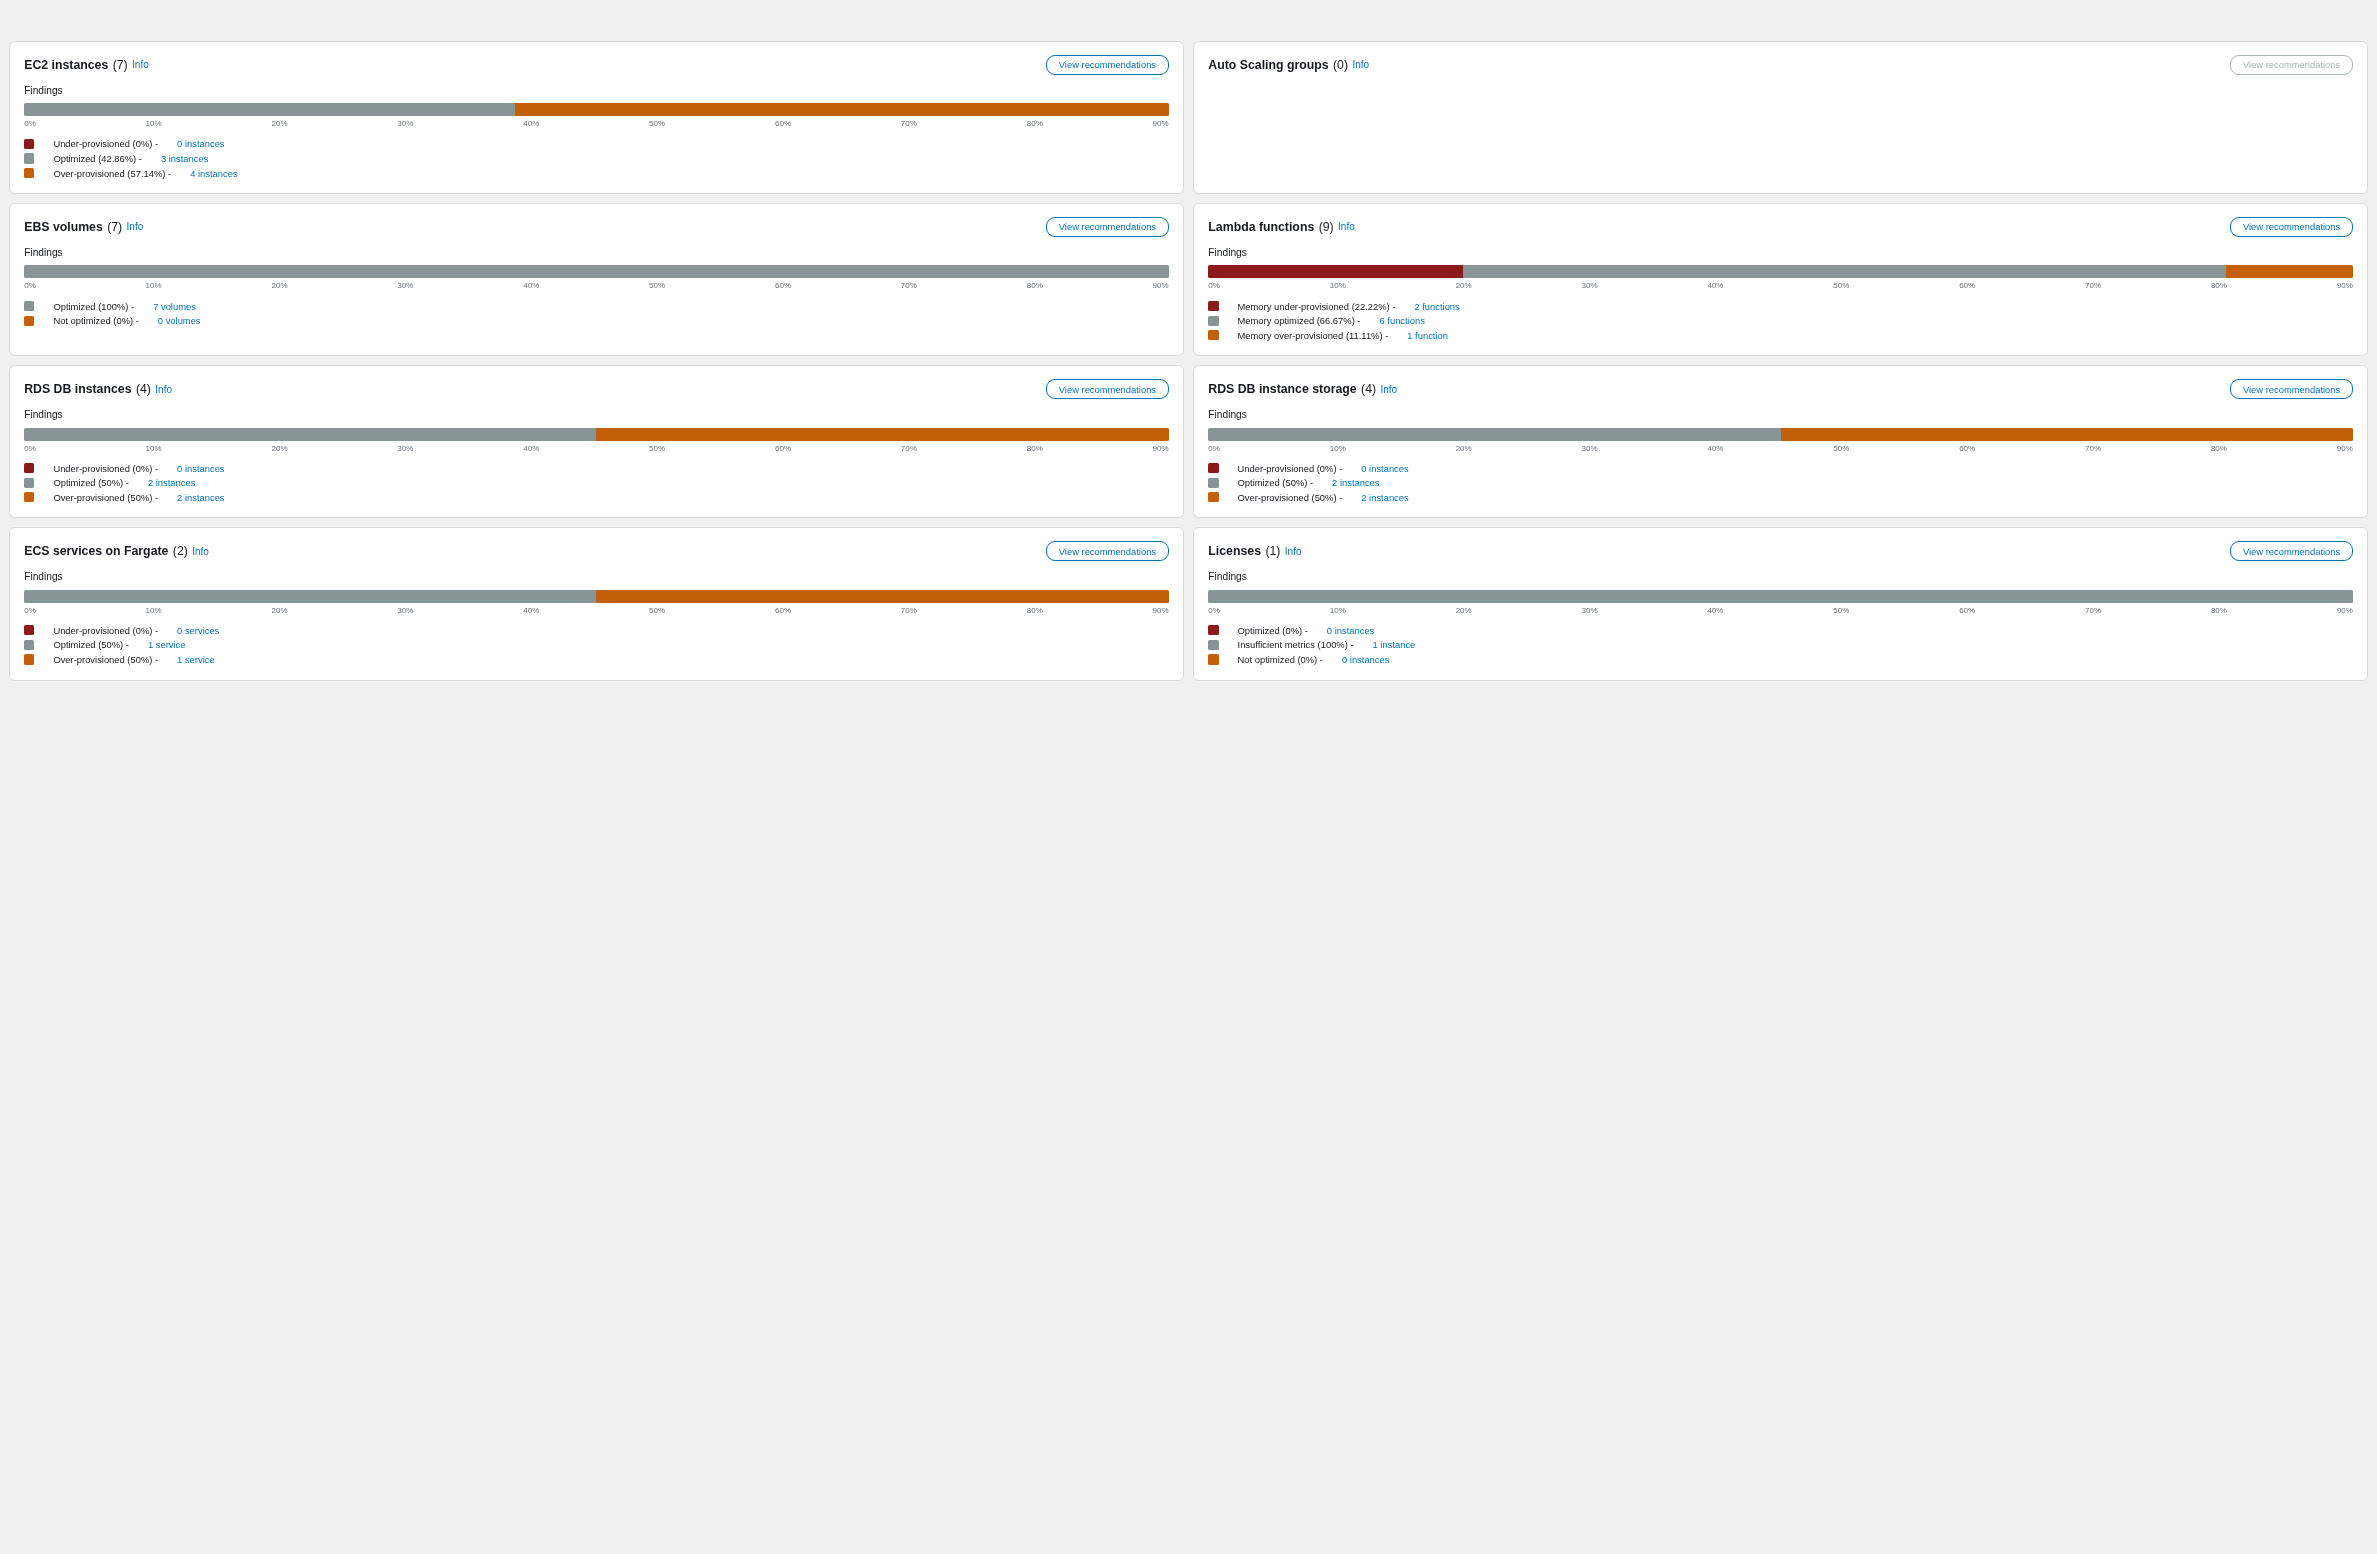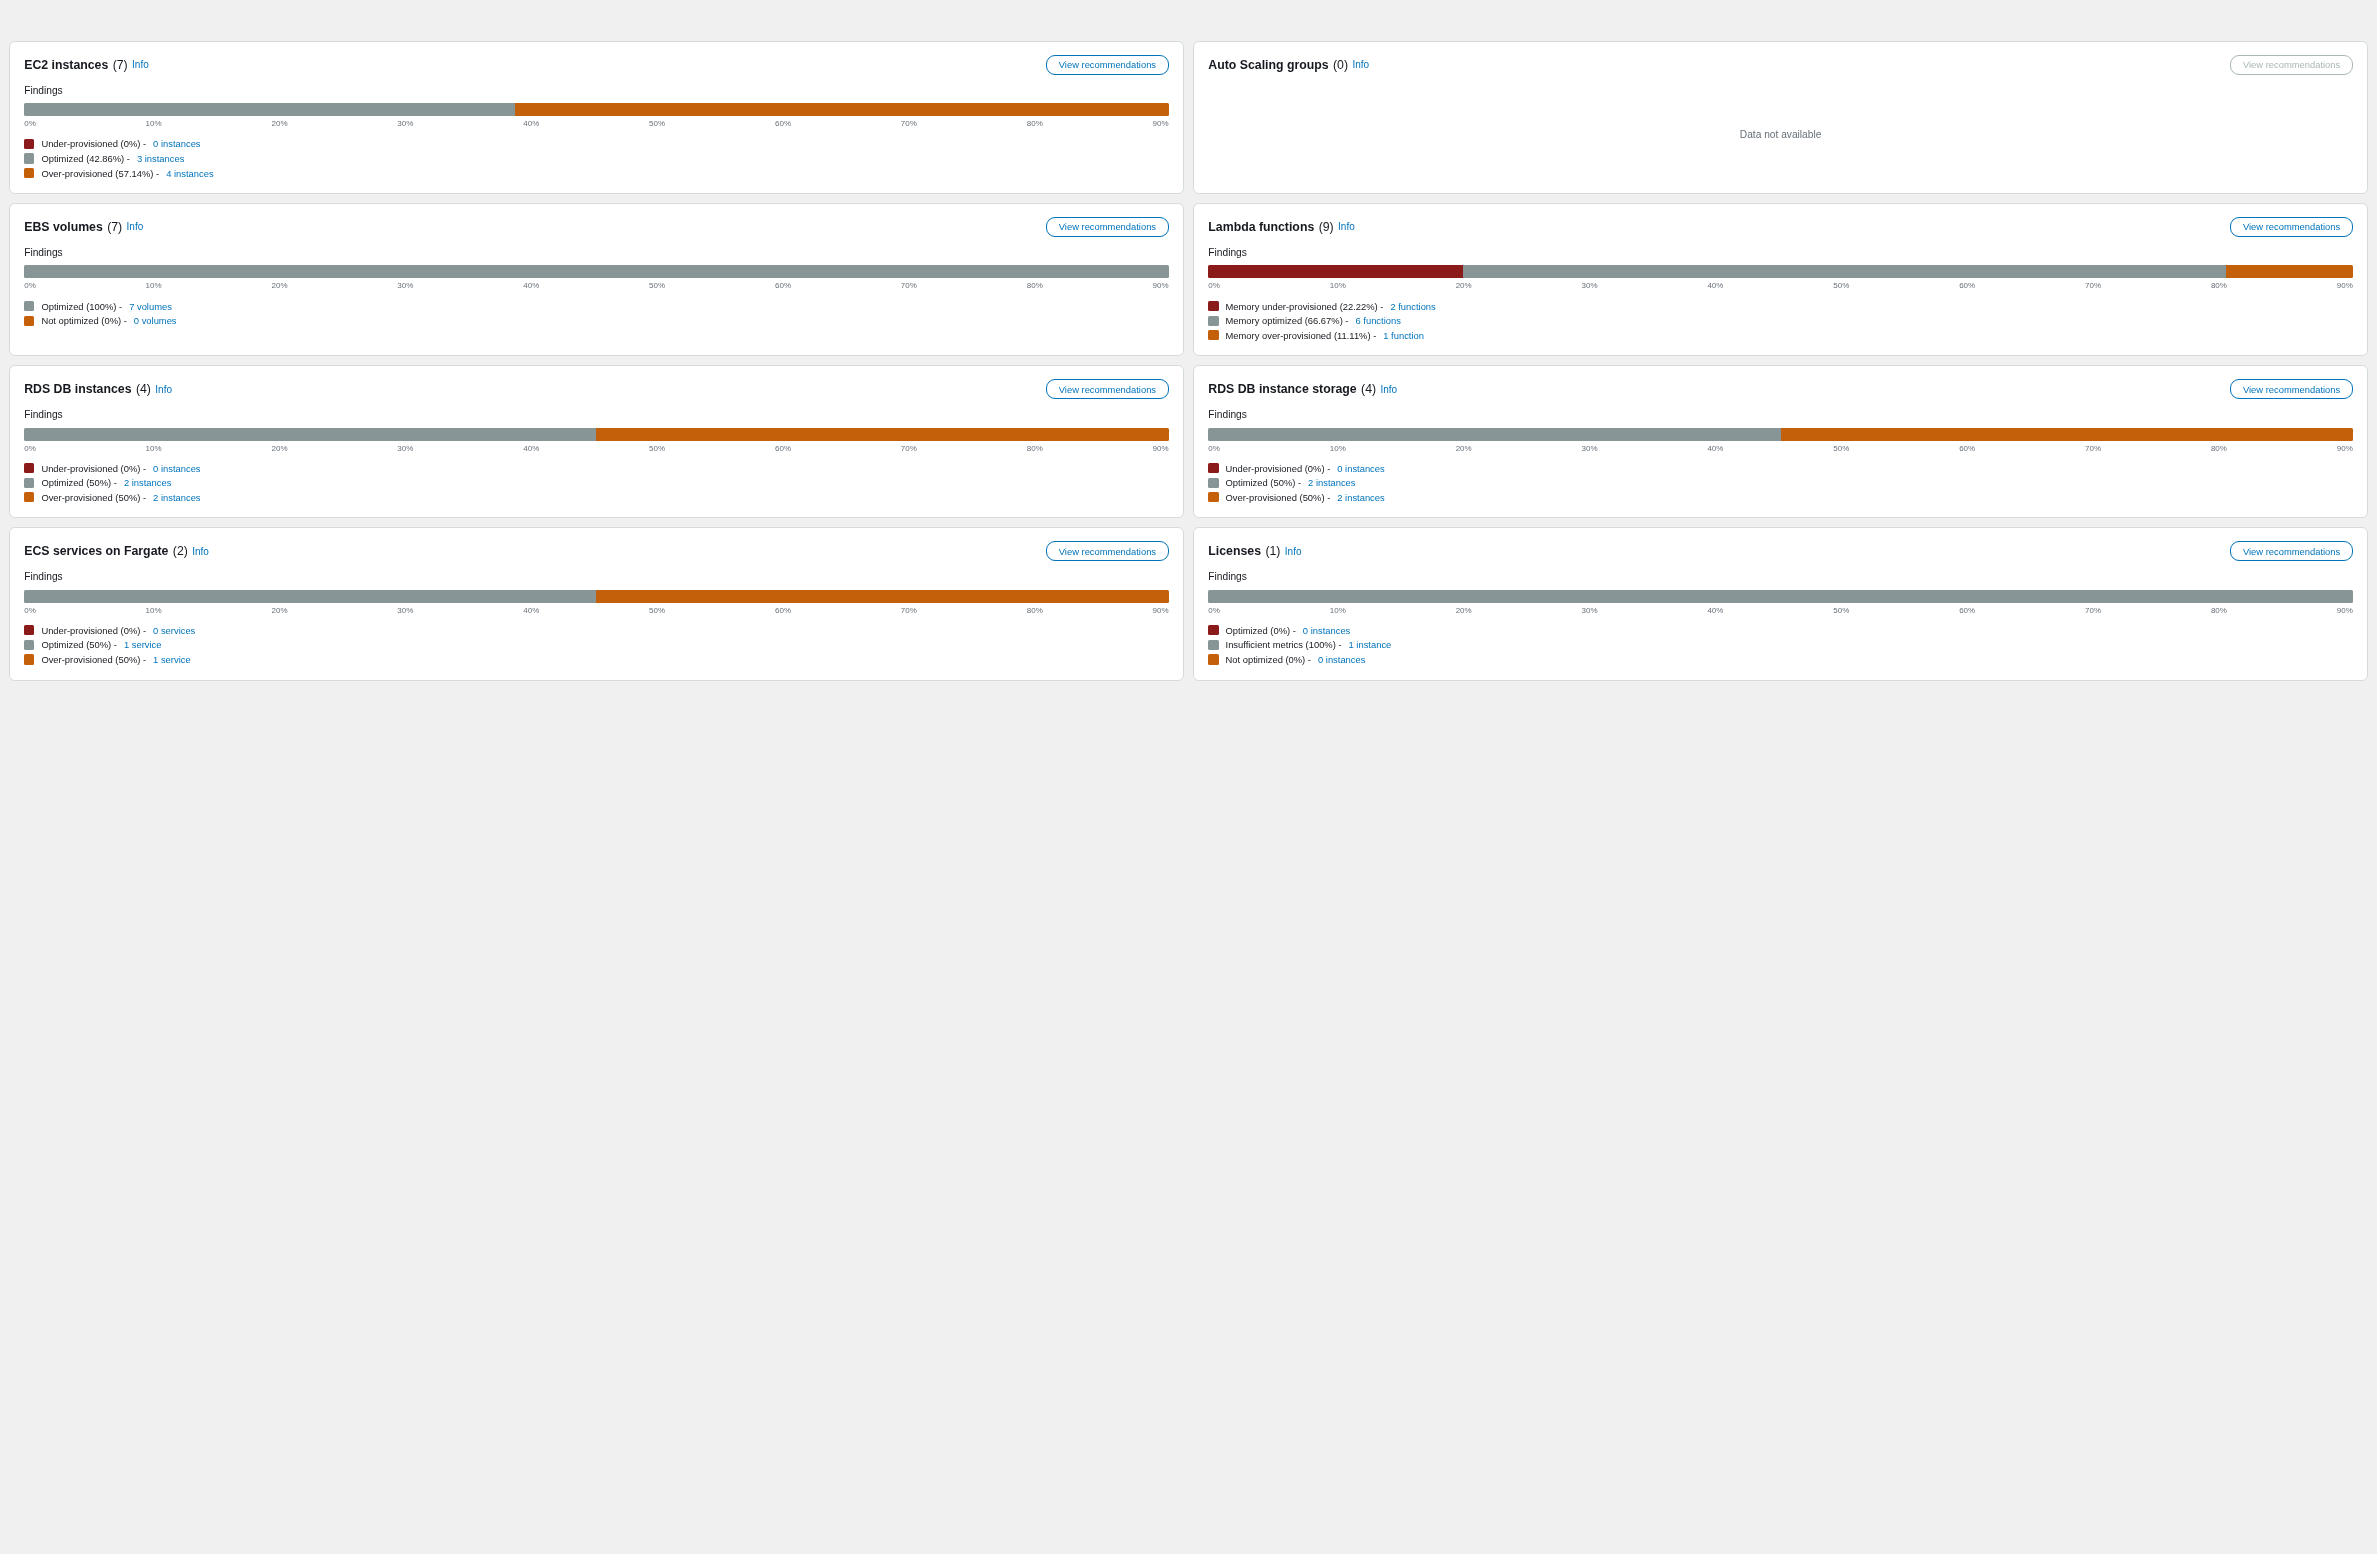--- a/index.html
+++ b/index.html
@@ -94,21 +94,21 @@
     }
     .legend {
       display: flex;
       flex-direction: column;
       gap: 3.6px;
       margin-top: 4.4px;
     }
     .legend-item {
       display: flex;
       align-items: center;
-      gap: 7px;
+      gap: 19px;
       font-size: 9.4px;
       color: #16191f;
     }
     .legend-color {
       width: 10.2px;
       height: 10.2px;
       border-radius: 1.5px;
       flex-shrink: 0;
     }
     .legend-link {
@@ -175,21 +175,20 @@
     </div>
     <div class="card">
       <div class="card-header">
         <div class="card-title-group">
           <span class="card-title">Auto Scaling groups</span>
           <span class="card-count"> (0)</span>
           <a class="info-link" href="#">Info</a>
         </div>
         <button class="view-btn disabled" disabled="">View recommendations</button>
       </div>
-      <div class="data-not-available">Data not available</div>
     </div>
     <div class="card">
       <div class="card-header">
         <div class="card-title-group">
           <span class="card-title">EBS volumes</span>
           <span class="card-count"> (7)</span>
           <a class="info-link" href="#">Info</a>
         </div>
         <button class="view-btn">View recommendations</button>
       </div>

